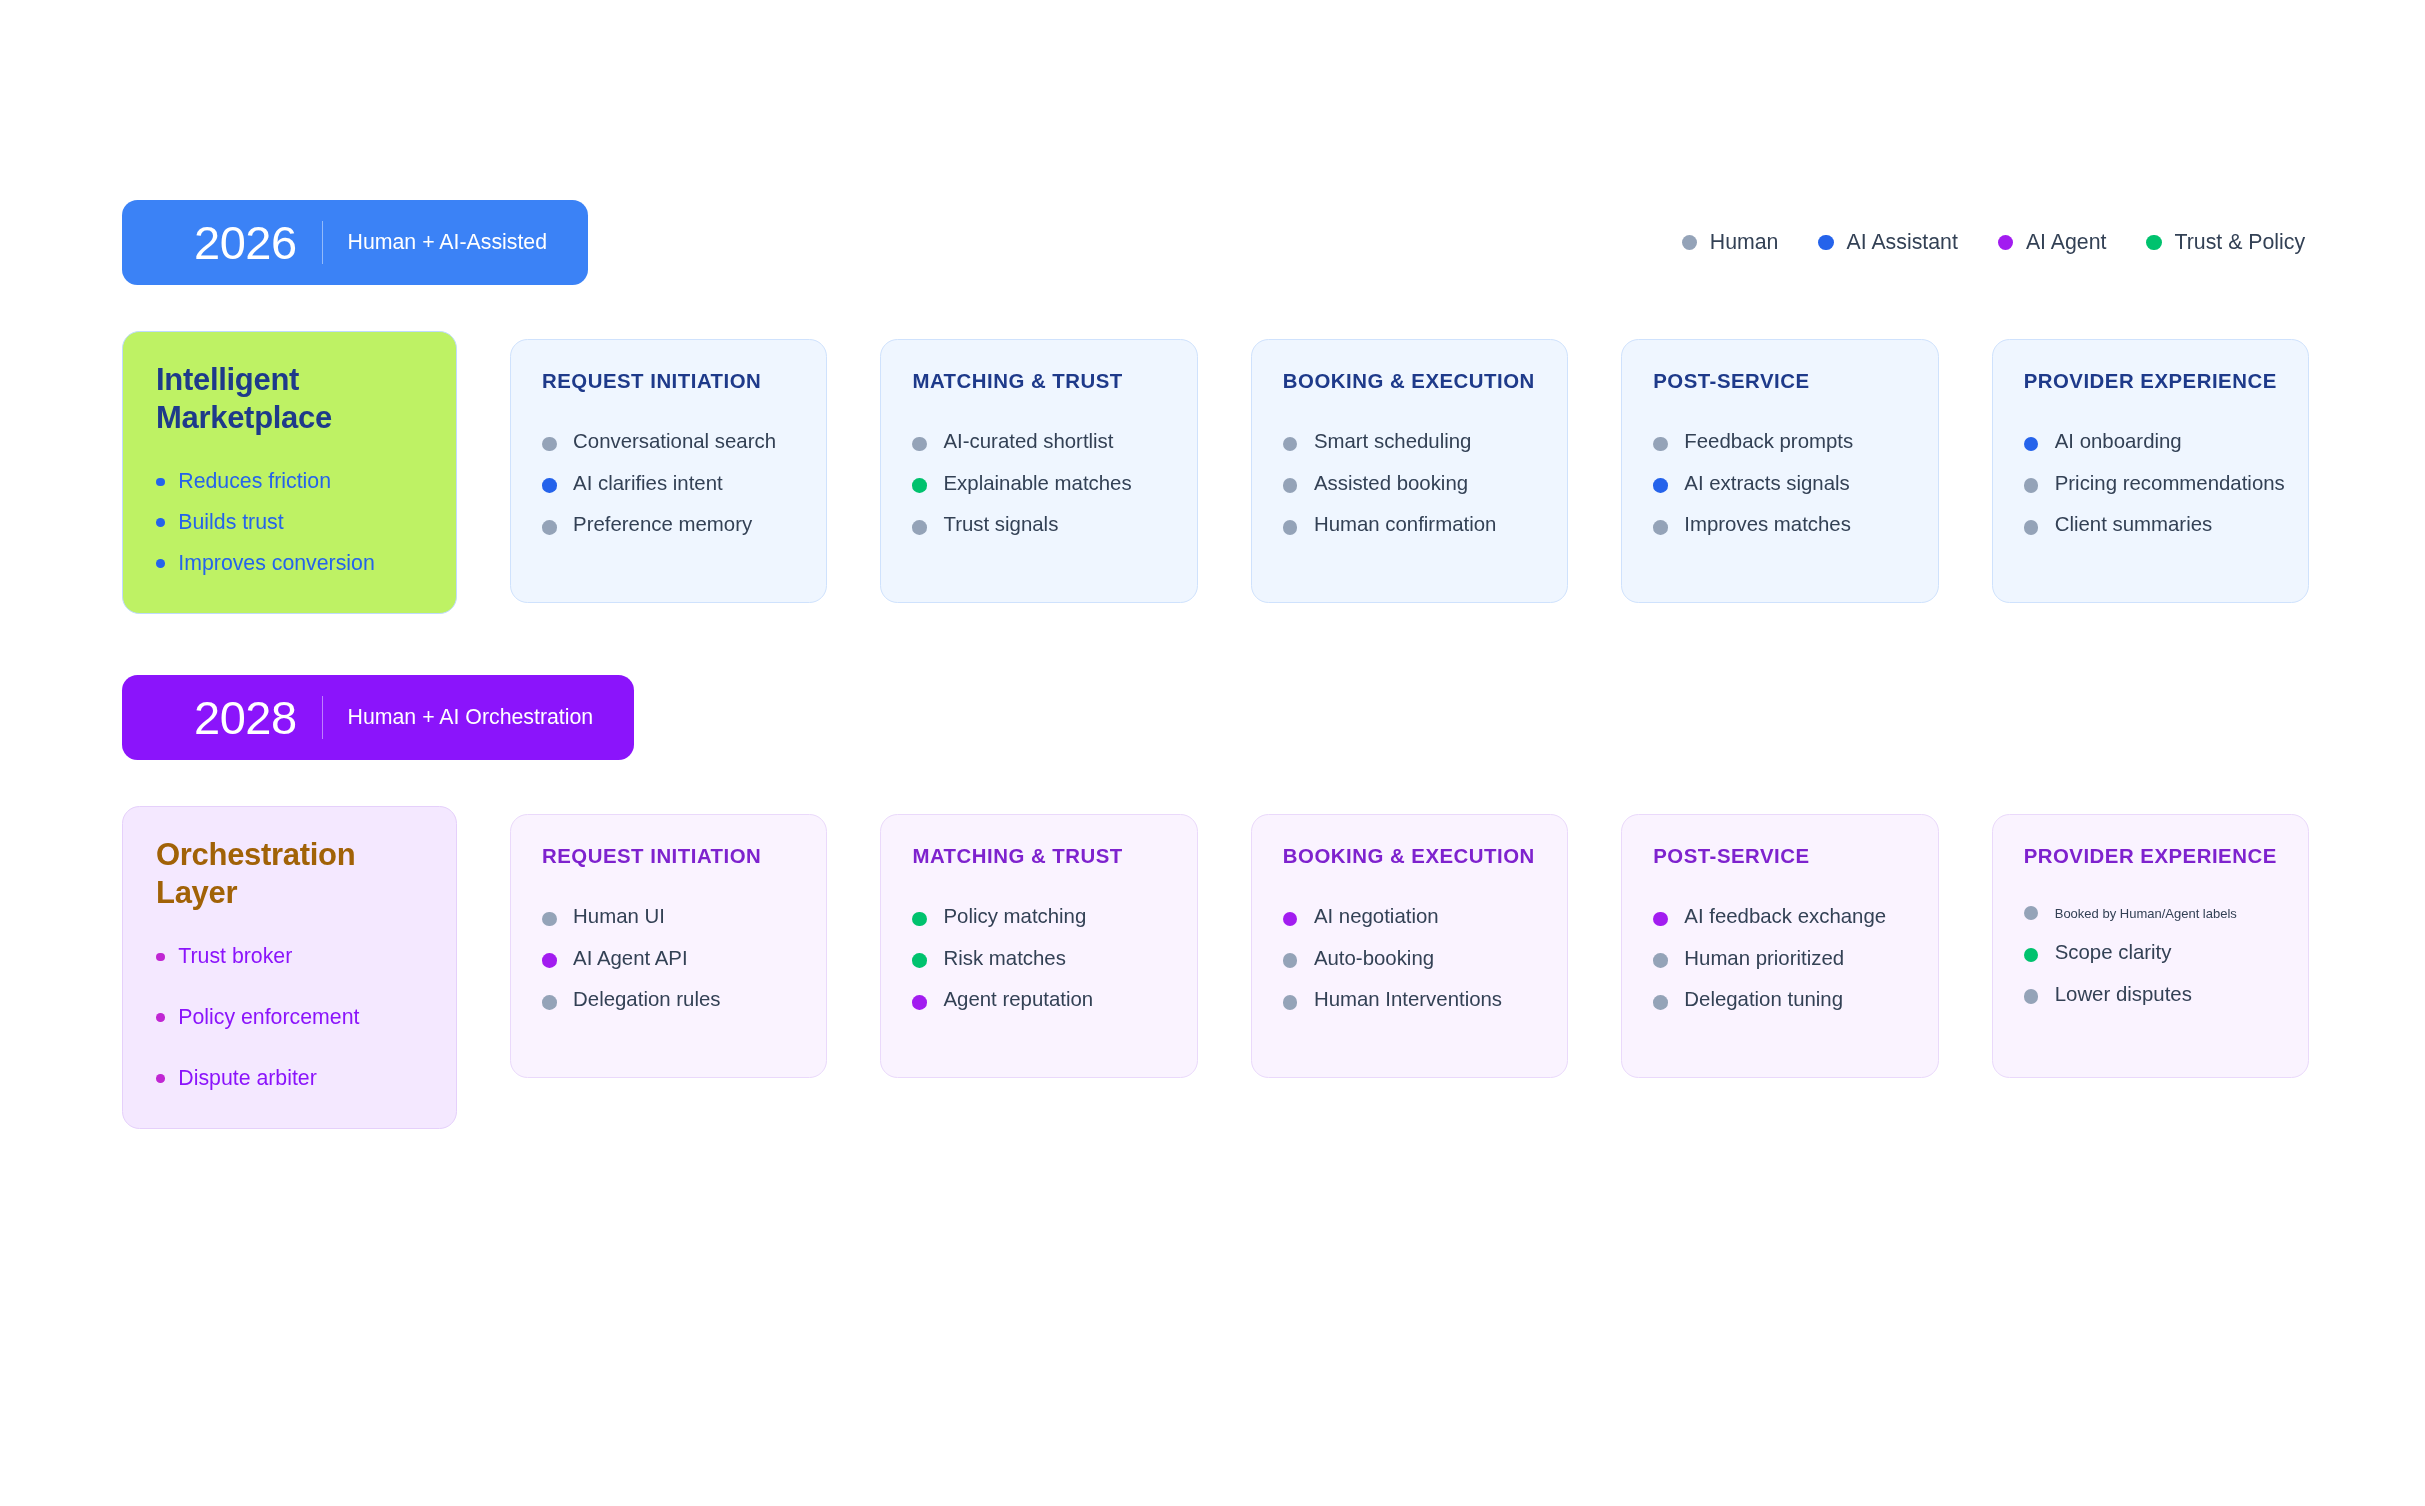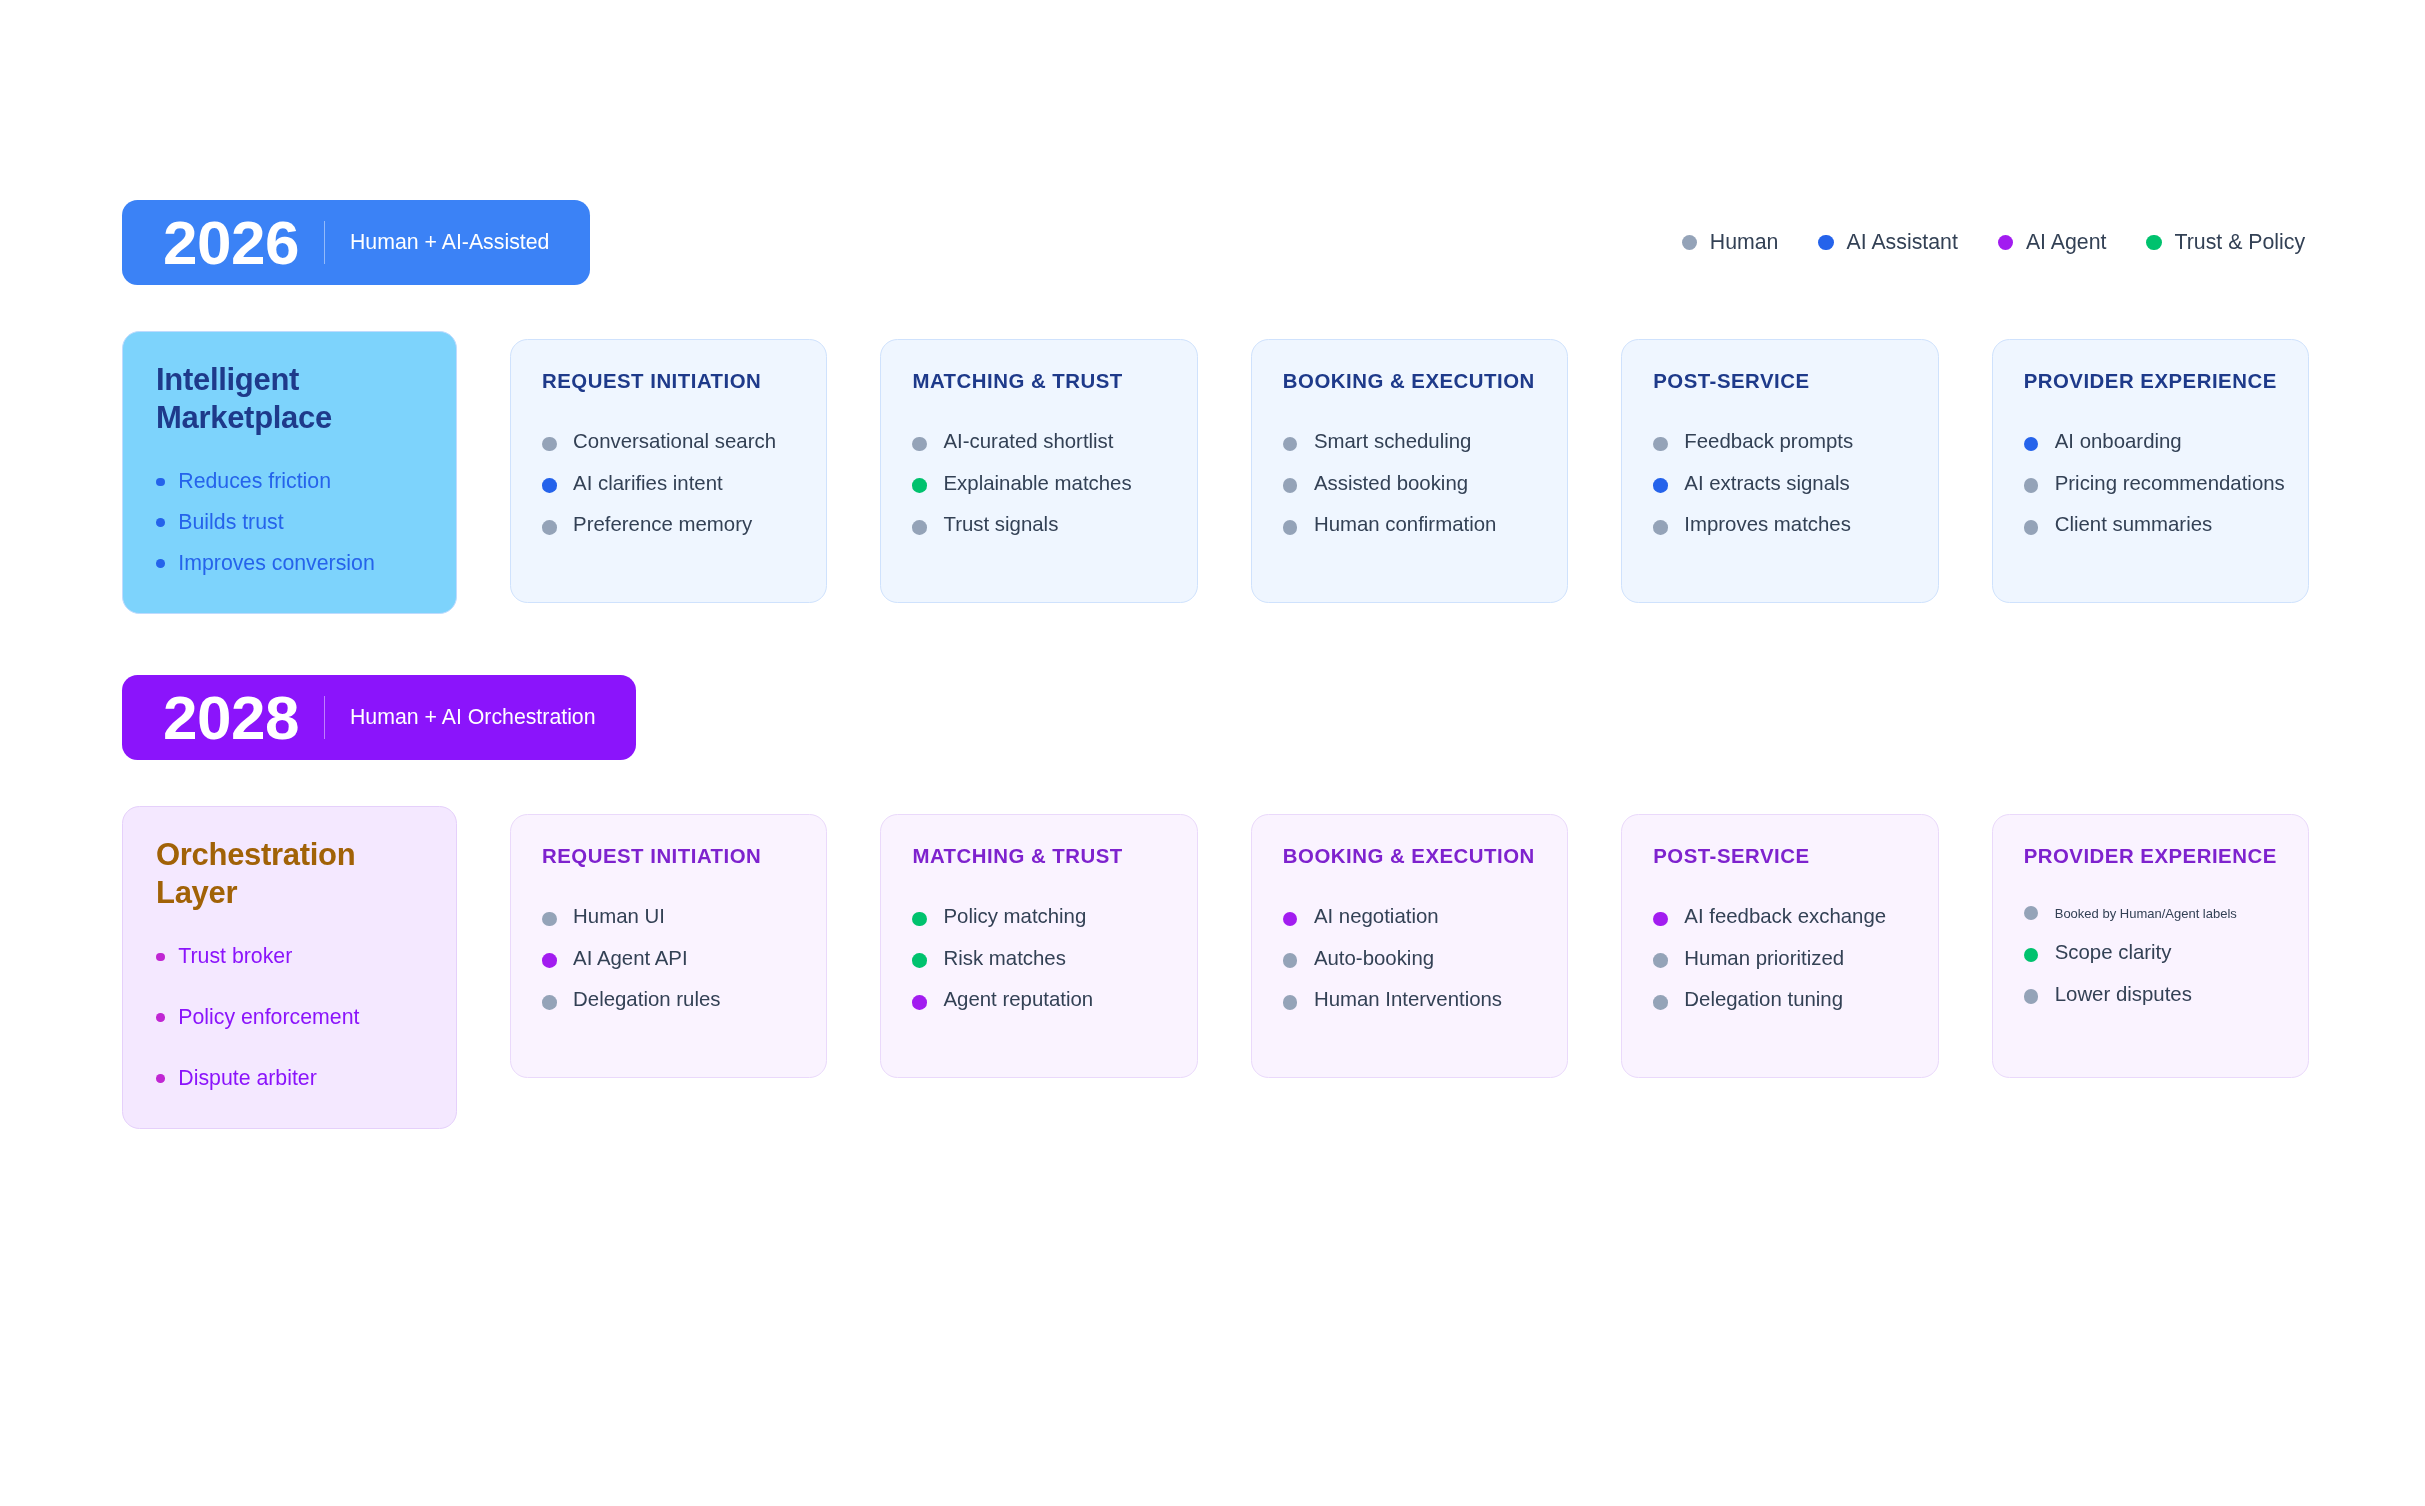--- a/index.html
+++ b/index.html
@@ -40,24 +40,25 @@
     height: 85px;
     border-radius: 15.5px;
     padding: 0 33px 0 41px;
     color: #ffffff;
     white-space: nowrap;
   }
   .year-badge.blue   { background: #3b82f6; }
   .year-badge.purple { background: #8b14fb; }
 
   .year-number {
-    font-size: 62px;
-    font-weight: 700;
+    font-size: 47px;
+    font-weight: 400;
     letter-spacing: -0.5px;
     line-height: 1;
+    margin-left: 31px;
   }
   .year-divider {
     width: 1px;
     height: 43px;
     background: rgba(255,255,255,0.45);
     margin: 0 25px;
     flex: none;
   }
   .year-subtitle {
     font-size: 21.3px;
@@ -95,21 +96,21 @@
     margin-top: 46px;
   }
 
   .hero-card {
     width: 335px;
     min-height: 277px;
     border-radius: 17.5px;
     padding: 29px 27px 29px 33px;
     flex: none;
   }
-  .hero-card.blue   { background: #7dd3fc; border: 1.5px solid #bfdbfe; }
+  .hero-card.blue   { background: #bef264; border: 1.5px solid #bfdbfe; }
   .hero-card.purple { background: #f4e8ff; border: 1.5px solid #e5d0fb; }
 
   .hero-title {
     font-size: 31px;
     font-weight: 700;
     line-height: 1.22;
     letter-spacing: -0.3px;
     margin-bottom: 25px;
     white-space: pre-line;
   }

